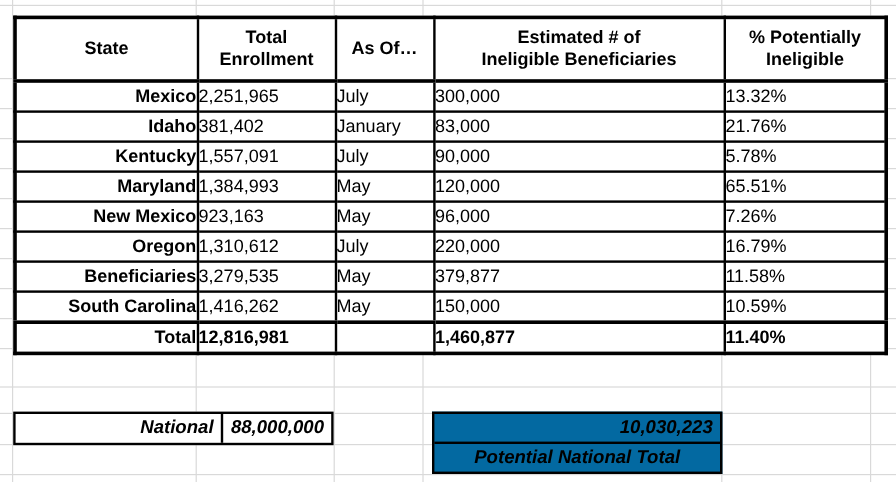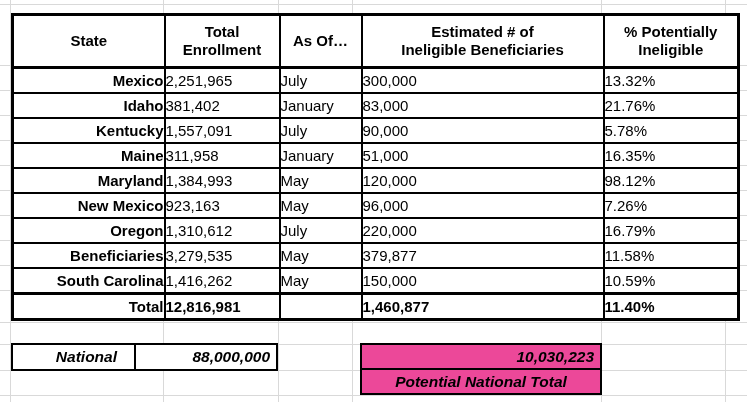--- a/index.html
+++ b/index.html
@@ -46,34 +46,34 @@
   tr.total-row td { font-weight:bold; border-top:3px solid #000000; }
 
   
   .nat-left {
     position:absolute; left:11px; top:343px; width:267px; height:28px;
     border:2.5px solid #000000; box-sizing:border-box;
     background:#ffffff; display:flex; z-index:1;
     font-weight:bold; font-style:italic; font-size:15.5px;
   }
   .nat-left .lbl {
-    width:123px; box-sizing:border-box;
+    width:173px; box-sizing:border-box;
     border-right:2px solid #000000;
     display:flex; align-items:center; justify-content:flex-end;
-    padding-right:17px;
+    padding-right:6px;
   }
   .nat-left .val {
     flex:1; display:flex; align-items:center; justify-content:flex-end;
     padding-right:6px;
     text-align:center;
   }
   .nat-right {
     position:absolute; left:360px; top:343px; width:242px; height:52px;
     border:2.5px solid #000000; box-sizing:border-box;
-    background:#ec4899; z-index:1;
+    background:#0369a1; z-index:1;
     font-weight:bold; font-style:italic; font-size:15.5px;
   }
   .nat-right .val {
     height:25px; box-sizing:border-box;
     border-bottom:2.5px solid #000000;
     display:flex; align-items:center; justify-content:flex-end;
     padding-right:6px;
   }
   .nat-right .cap {
     height:calc(100% - 25px);
@@ -143,32 +143,25 @@
       <td class="t-num">21.76%</td>
     </tr>
     <tr>
       <td class="t-state">Kentucky</td>
       <td class="t-num">1,557,091</td>
       <td class="t-month">July</td>
       <td class="t-num">90,000</td>
       <td class="t-num">5.78%</td>
     </tr>
     <tr>
-      <td class="t-state">Maine</td>
-      <td class="t-num">311,958</td>
-      <td class="t-month">January</td>
-      <td class="t-num">51,000</td>
-      <td class="t-num">16.35%</td>
-    </tr>
-    <tr>
       <td class="t-state">Maryland</td>
       <td class="t-num">1,384,993</td>
       <td class="t-month">May</td>
       <td class="t-num">120,000</td>
-      <td class="t-num">98.12%</td>
+      <td class="t-num">65.51%</td>
     </tr>
     <tr>
       <td class="t-state">New Mexico</td>
       <td class="t-num">923,163</td>
       <td class="t-month">May</td>
       <td class="t-num">96,000</td>
       <td class="t-num">7.26%</td>
     </tr>
     <tr>
       <td class="t-state">Oregon</td>

